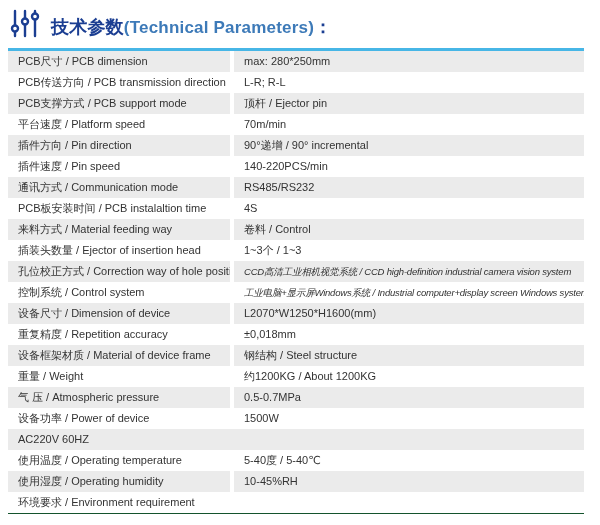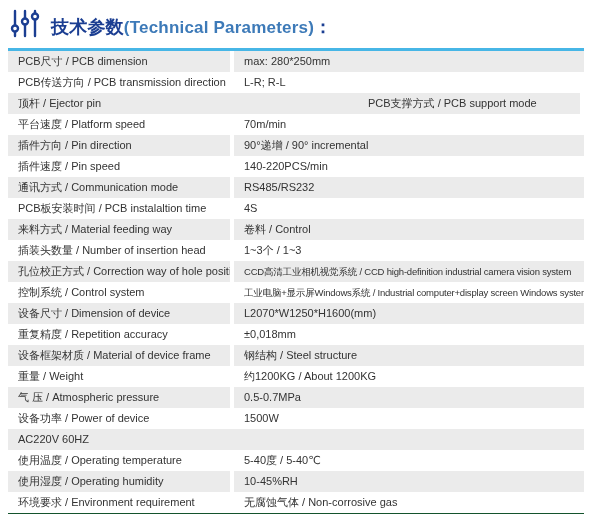--- a/index.html
+++ b/index.html
@@ -22,21 +22,21 @@
     border-bottom:1px solid #14532d;
   }
   .row { display:flex; height:21px; }
   .cell {
     line-height:21px; font-size:11px; color:#333333;
     white-space:nowrap; overflow:hidden; padding-left:10px;
   }
   .cell.label { width:222px; margin-right:4px; flex:none; }
   .cell.value { flex:1; }
   .row.shaded .cell { background:var(--shaded,#ebebeb); }
-  .cell.small { font-size:9.5px; letter-spacing:-0.2px; }
+  .cell.small { font-size:9.5px; letter-spacing:-0.2px;font-style:italic; }
 </style>
 </head>
 <body>
 
 <div class="header">
   <span class="icon">
     <svg width="30" height="31" viewBox="0 0 30 31" aria-hidden="true">
       <g stroke="#1b3e92" stroke-width="2.4" fill="none" stroke-linecap="round">
         <line x1="5" y1="3" x2="5" y2="17"></line>
         <circle cx="5" cy="20.5" r="3" fill="#ffffff"></circle>
@@ -58,22 +58,22 @@
     <div class="cell label">PCB尺寸 / PCB dimension</div>
     <div class="cell value">max: 280*250mm</div>
   </div>
 
   <div class="row">
     <div class="cell label">PCB传送方向 / PCB transmission direction</div>
     <div class="cell value">L-R; R-L</div>
   </div>
 
   <div class="row shaded">
+    <div class="cell label">PCB支撑方式 / PCB support mode</div>
     <div class="cell value">顶杆 / Ejector pin</div>
-    <div class="cell label">PCB支撑方式 / PCB support mode</div>
   </div>
 
   <div class="row">
     <div class="cell label">平台速度 / Platform speed</div>
     <div class="cell value">70m/min</div>
   </div>
 
   <div class="row shaded">
     <div class="cell label">插件方向 / Pin direction</div>
     <div class="cell value">90°递增 / 90° incremental</div>
@@ -93,21 +93,21 @@
     <div class="cell label">PCB板安装时间 / PCB instalaltion time</div>
     <div class="cell value">4S</div>
   </div>
 
   <div class="row shaded">
     <div class="cell label">来料方式 / Material feeding way</div>
     <div class="cell value">卷料 / Control</div>
   </div>
 
   <div class="row">
-    <div class="cell label">插装头数量 / Number of insertion head</div>
+    <div class="cell label">插装头数量 / Ejector of insertion head</div>
     <div class="cell value">1~3个 / 1~3</div>
   </div>
 
   <div class="row shaded">
     <div class="cell label">孔位校正方式 / Correction way of hole position</div>
     <div class="cell value small">CCD高清工业相机视觉系统 / CCD high-definition industrial camera vision system</div>
   </div>
 
   <div class="row">
     <div class="cell label">控制系统 / Control system</div>
@@ -153,15 +153,14 @@
     <div class="cell value">5-40度 / 5-40℃</div>
   </div>
 
   <div class="row shaded">
     <div class="cell label">使用湿度 / Operating humidity</div>
     <div class="cell value">10-45%RH</div>
   </div>
 
   <div class="row">
     <div class="cell label">环境要求 / Environment requirement</div>
-    <div class="cell value">无腐蚀气体 / Non-corrosive gas</div>
   </div>
 </div>
 
 </body></html>

